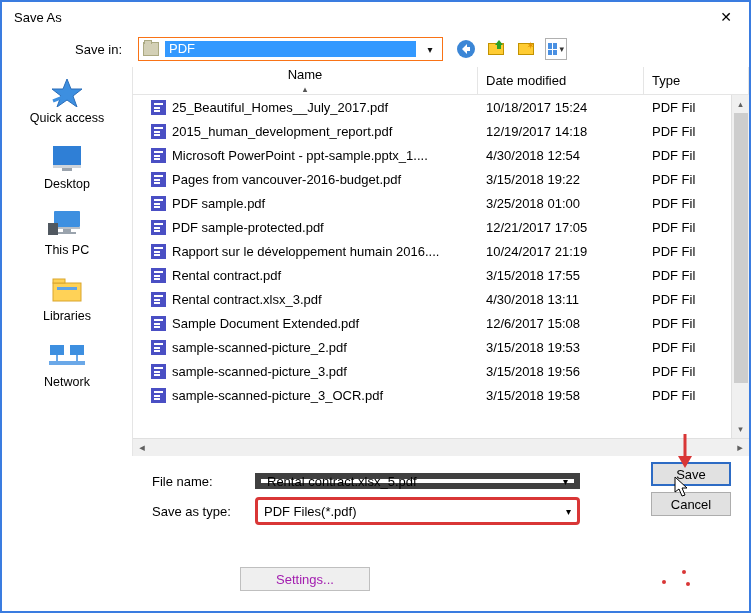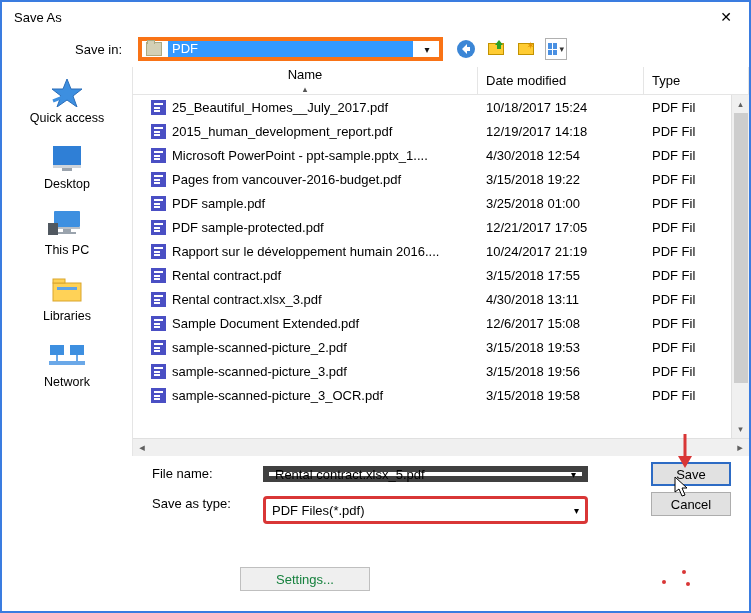--- a/index.html
+++ b/index.html
@@ -4,21 +4,21 @@
   <style>
     * { box-sizing: border-box; font-family: "Segoe UI", Tahoma, sans-serif; font-size: 13px; margin: 0; padding: 0; }
     body { width: 751px; height: 613px; background: #fff; border: 2px solid #3a7ce0; position: relative; overflow: hidden; }
 
     .titlebar { display: flex; justify-content: space-between; align-items: center; height: 30px; padding: 0 8px; }
     .title { padding-left: 4px; }
     .close-x { width: 30px; text-align: center; font-size: 14px; font-family: Arial; }
 
     .savein-row { display: flex; align-items: center; height: 34px; gap: 6px; padding: 4px 10px 4px 20px; }
     .savein-label { width: 110px; text-align: right; padding-right: 10px; }
-    .savein-combo { display: flex; align-items: center; width: 305px; height: 24px; border: 4px solid #f97316; padding: 0 4px; gap: 6px; background: #fff; }
+    .savein-combo { display: flex; align-items: center; width: 305px; height: 24px; border: 1px solid #f97316; padding: 0 4px; gap: 6px; background: #fff; }
     .folder-glyph { width: 16px; height: 14px; background: #d3d0b6; border: 1px solid #aba982; position: relative; }
     .folder-glyph::before { content: ""; position: absolute; top: -3px; left: 0; width: 6px; height: 3px; background: #d3d0b6; border: 1px solid #aba982; border-bottom: none; }
     .savein-text { flex: 1; background: #3399ff; color: #fff; padding: 0 4px; height: 16px; line-height: 16px; }
     .combo-chevron { width: 16px; text-align: center; font-size: 10px; color: #111; }
     .toolbar-icons { display: flex; gap: 8px; margin-left: 6px; align-items: center; }
     .ti { width: 22px; height: 22px; display: flex; align-items: center; justify-content: center; border: 1px solid transparent; }
     .ti.back svg circle { fill: #3b86d6; } .ti.back svg path { fill: #fff; }
     .ti.up { position: relative; }
     .ti.up .fld { width: 16px; height: 12px; background: #ffcc33; border: 1px solid #c29200; }
     .ti.up .arrow { position: absolute; top: 1px; right: 3px; width: 0; height: 0; border-left: 4px solid transparent; border-right: 4px solid transparent; border-bottom: 5px solid #2aa02a; }
@@ -56,36 +56,36 @@
     .c-type { flex: 1; padding-left: 8px; overflow: hidden; white-space: nowrap; }
     .pdf-icon { width: 15px; height: 15px; background: #4a4fc4; position: relative; flex-shrink: 0; }
     .pdf-icon::before { content: ""; position: absolute; left: 3px; top: 3px; width: 9px; height: 2px; background: #fff; }
     .pdf-icon::after { content: ""; position: absolute; left: 3px; top: 7px; width: 6px; height: 2px; background: #fff; box-shadow: 0 3px 0 #fff; }
 
     .hscroll { height: 18px; background: #f0f0f0; display: flex; align-items: center; border-top: 1px solid #e0e0e0; }
     .hscroll .arr { width: 18px; text-align: center; font-size: 11px; color: #606060; }
     .hscroll .track { flex: 1; }
 
     .bottom { position: absolute; left: 0; right: 0; top: 460px; padding: 4px 18px 4px 150px; }
-    .form-row { display: flex; height: 30px; gap: 16px; }
+    .form-row { display: flex; align-items: center; height: 30px; gap: 8px; }
     .form-label { width: 95px; }
     .form-combo { height: 16px; border: 6px solid #404040; display: flex; align-items: center; padding: 0 6px; background: #fff; }
     .form-combo .val { flex: 1; }
     .form-combo .chev { font-size: 10px; }
     .filename-combo { width: 325px; }
     .filetype-combo { width: 325px; border: 3px solid #d93636; border-radius: 4px; height: 28px; }
 
     .right-buttons { position: absolute; right: 18px; top: 460px; display: flex; flex-direction: column; gap: 6px; }
     .btn { width: 80px; height: 24px; border: 1px solid #adadad; background: #e1e1e1; display: flex; align-items: center; justify-content: center; }
     .btn.primary { border: 2px solid #2d6bc4; background: #e1e1e1; }
 
     .red-arrow { position: absolute; right: 54px; top: 430px; }
 
     .settings-row { position: absolute; left: 238px; top: 565px; }
-    .settings-btn { width: 130px; height: 24px; border: 1px solid #bfbfbf; background: #efefef; color: #15803d; display: flex; align-items: center; justify-content: center; text-align: center; }
+    .settings-btn { width: 130px; height: 24px; border: 1px solid #bfbfbf; background: #efefef; color: #a21caf; display: flex; align-items: center; justify-content: center; text-align: center; }
 
     .cursor { position: absolute; pointer-events: none; }
     .dot-red { position: absolute; width: 4px; height: 4px; background: #d93636; border-radius: 50%; }
   </style>
 </head>
 <body>
 
 <div class="titlebar">
   <div class="title">Save As</div>
   <div class="close-x">✕</div>

